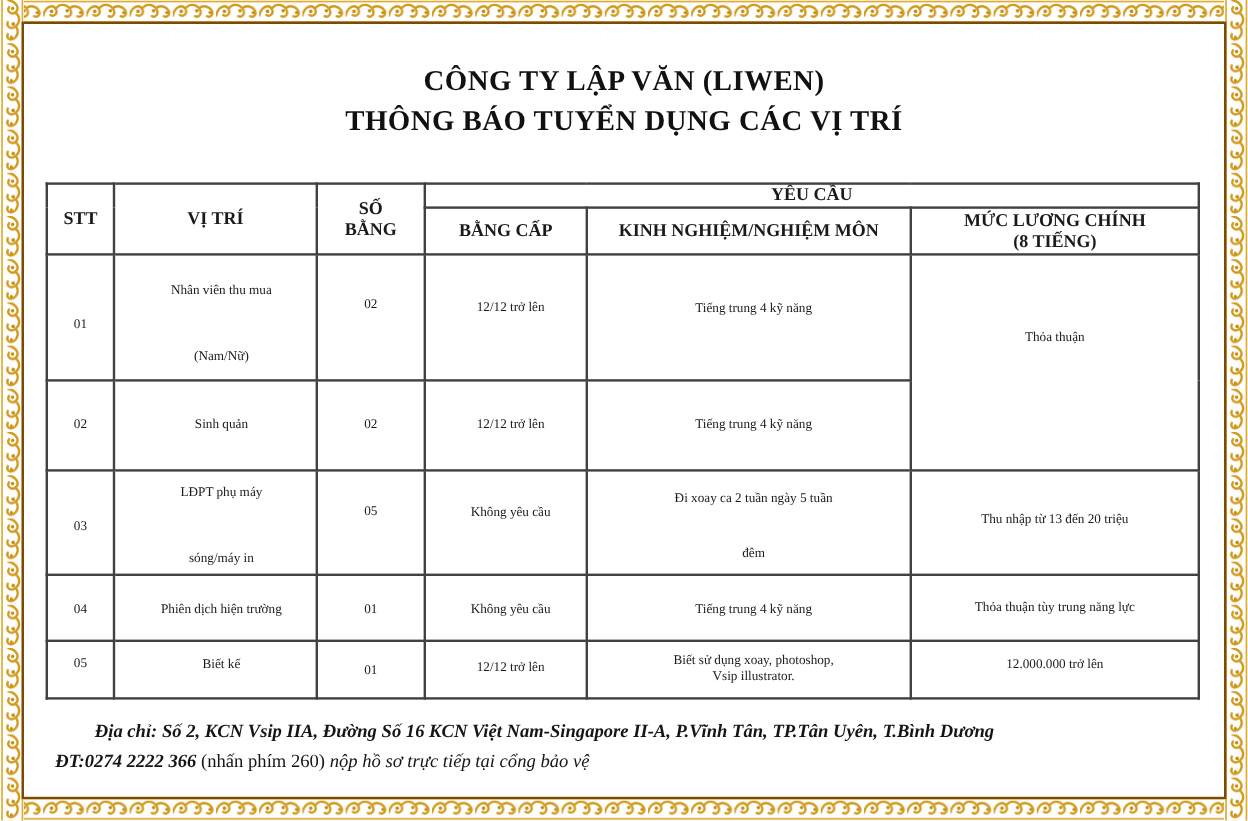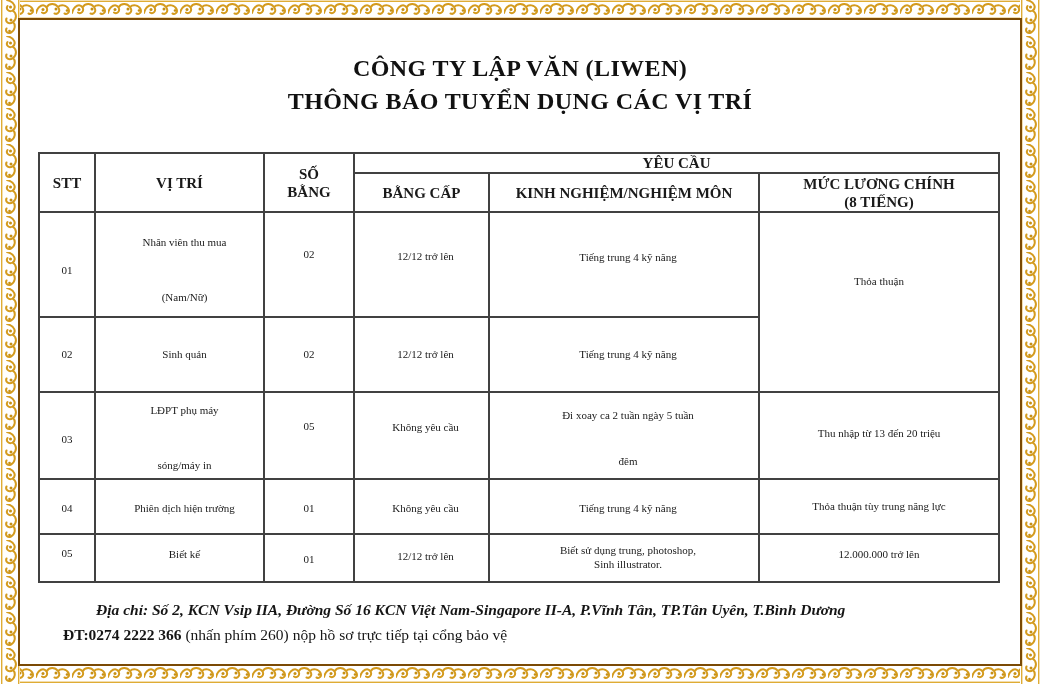--- a/index.html
+++ b/index.html
@@ -45,27 +45,27 @@
   .pb2{padding-bottom:2px !important;} .pb4{padding-bottom:4px !important;}
   .pb6{padding-bottom:6px !important;} .pb8{padding-bottom:8px !important;}
   .pb14{padding-bottom:14px !important;} .pb16{padding-bottom:16px !important;}
   .pb18{padding-bottom:18px !important;} .pb20{padding-bottom:20px !important;}
   .pb40{padding-bottom:40px !important;}
   .line{display:block;}
   .gap24{margin-top:41px;}
   .gap22{margin-top:32px;font-family:Liberation Serif, serif;}
   
   .footer{
-    position:absolute;left:63px;top:597px;width:900px;
+    position:absolute;left:46px;top:597px;width:900px;
     font-size:15.5px;line-height:25px;color:#151515;
   }
   .f-address{font-style:italic;font-weight:bold;padding-left:33px;}
-  .f-bold-italic{font-weight:bold;}
+  .f-bold-italic{font-style:italic;font-weight:bold;}
   .f-upright{font-style:normal;font-weight:normal;}
-  .f-italic{font-weight:normal;}
+  .f-italic{font-style:italic;font-weight:normal;}
 </style>
 </head>
 <body>
 
 <svg class="b-strip b-top" width="1040" height="20">
   <defs>
     <pattern id="bp-top" width="36" height="20" patternUnits="userSpaceOnUse">
       <rect width="36" height="20" fill="#ffffff"></rect>
       <rect y="0.6" width="36" height="1.4" fill="#dfac34"></rect>
       <rect y="17.6" width="36" height="1.4" fill="#dfac34"></rect>
@@ -205,22 +205,22 @@
     <td class="lft8 va-t pt4">Tiếng trung 4 kỹ năng</td>
     <td class="ctr">Thỏa thuận tùy trung năng lực</td>
   </tr>
 
   <tr style="height:48px">
     <td class="ctr va-b pb8">05</td>
     <td class="lft va-b pb6">Biết kế</td>
     <td class="ctr va-t pt4">01</td>
     <td class="lft8 va-b pb2">12/12 trở lên</td>
     <td class="lft8">
-      <span class="line">Biết sử dụng trung, photoshop,</span>
-      <span class="line">Sinh illustrator.</span>
+      <span class="line">Biết sử dụng xoay, photoshop,</span>
+      <span class="line">Vsip illustrator.</span>
     </td>
     <td class="ctr va-b pb6">12.000.000 trở lên</td>
   </tr>
 </tbody>
   </table>
 
 <div class="footer">
   <div class="f-address">Địa chỉ: Số 2, KCN Vsip IIA, Đường Số 16  KCN Việt Nam-Singapore II-A, P.Vĩnh Tân, TP.Tân Uyên, T.Bình Dương</div>
   <div>
     <span class="f-bold-italic">ĐT:0274 2222 366 </span>

